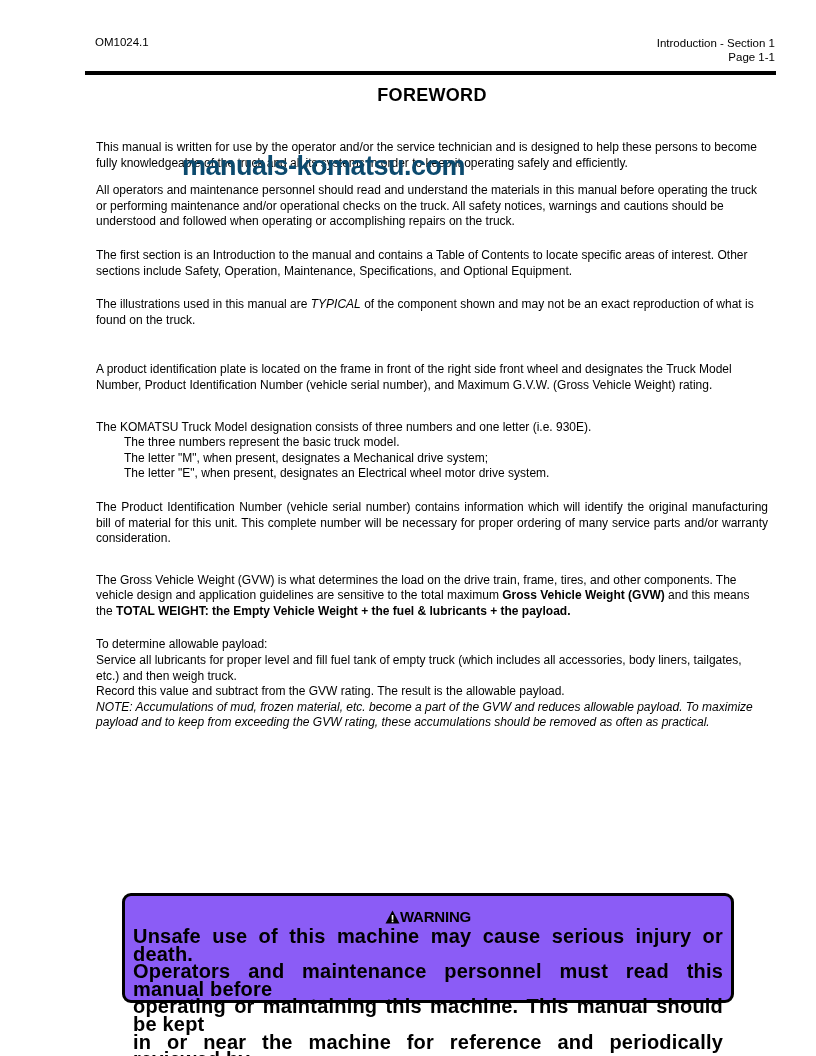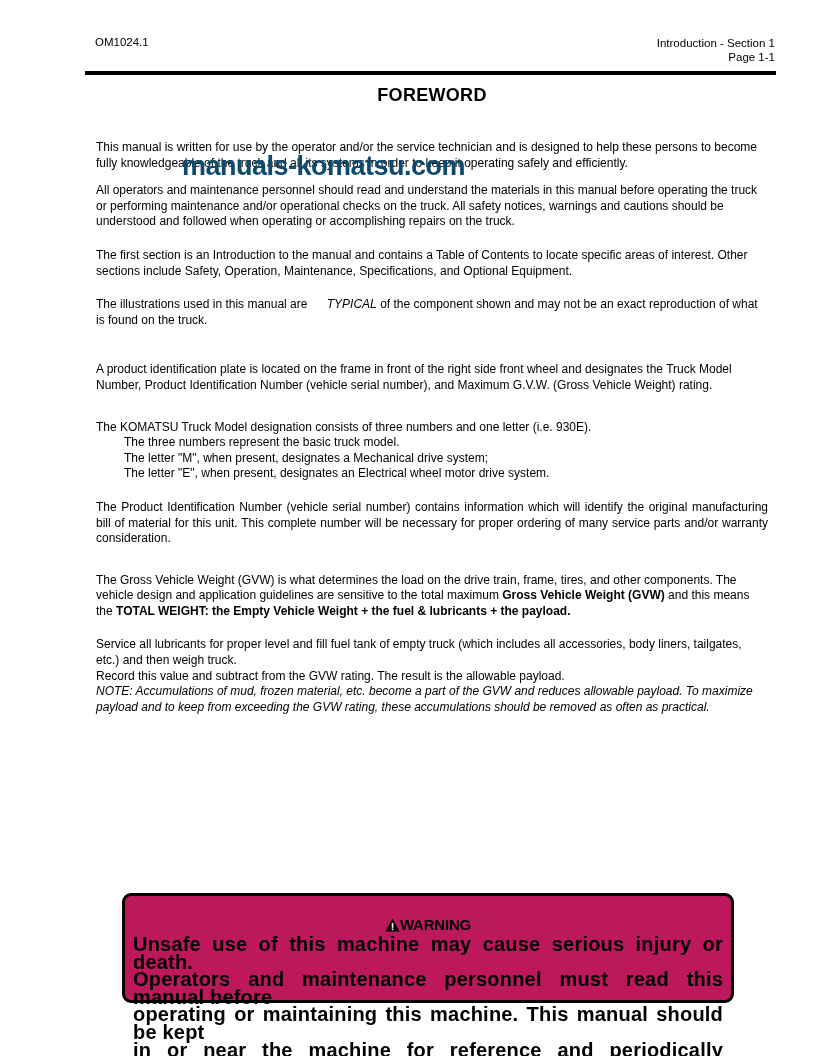--- a/index.html
+++ b/index.html
@@ -85,21 +85,21 @@
   }
   .para.justify { text-align: justify; text-justify: inter-word; }
   .para.tight { margin-bottom: 0; }
   .gap-sm { height: 6px; }
   .gap-md { height: 14px; }
   .gap-lg { height: 22px; }
   .indent {
     margin: 0 0 0 28px;
   }
   .indent-block { margin-bottom: 4px; }
-  em.ital { font-style: italic; margin-left: 16px; }
+  em.ital { font-style: italic; }
   strong.bld { font-weight: bold; }
   .note-para {
     font-style: italic;
     margin: 0 0 10px 0;
   }
   .bold-line {
     font-weight: bold;
     margin: 0;
   }
 
@@ -121,22 +121,22 @@
   
   .warning-box {
     position: absolute;
     left: 122px;
     top: 893px;
     width: 612px;
     height: 110px;
     border: 3px solid #000000;
     border-radius: 9px;
     box-sizing: border-box;
-    background: #be185d;
-    padding: 20px 8px 4px 8px;
+    background: #8b5cf6;
+    padding: 12px 8px 4px 8px;
   }
   .warning-title {
     text-align: center;
     font-weight: bold;
     font-size: 15px;
     line-height: 17px;
     letter-spacing: -0.2px;
     white-space: nowrap;
   }
   .warn-tri {
@@ -203,20 +203,21 @@
     <div class="gap-md"></div>
 
     <p class="para justify">The Product Identification Number (vehicle serial number) contains information which will identify the original manufacturing bill of material for this unit. This complete number will be necessary for proper ordering of many service parts and/or warranty consideration.</p>
 
     <div class="gap-md"></div>
 
     <p class="para"><span>The Gross Vehicle Weight (GVW) is what determines the load on the drive train, frame, tires, and other components. The vehicle design and application guidelines are sensitive to the total maximum </span><strong class="bld">Gross Vehicle Weight (GVW)</strong><span> and this means the </span><strong class="bld">TOTAL WEIGHT: the Empty Vehicle Weight +   the fuel &amp; lubricants +   the payload.</strong></p>
 
     <div class="gap-sm"></div>
 
+    <p class="para tight">To determine allowable payload:</p>
     <p class="para tight">Service all lubricants for proper level and fill fuel tank of empty truck (which includes all accessories, body liners, tailgates, etc.) and then weigh truck.</p>
     <p class="para tight">Record this value and subtract from the GVW rating. The result is the allowable payload.</p>
     <p class="note-para">NOTE: Accumulations of mud, frozen material, etc. become a part of the GVW and reduces allowable payload. To maximize payload and to keep from exceeding the GVW rating, these accumulations should be removed as often as practical.</p>
 
   </div>
 
   <div class="watermark">manuals-komatsu.com</div>
 
   <div class="warning-box">
     <div class="warning-title"><span class="warn-tri"><svg width="15" height="14" viewBox="0 0 15 14" xmlns="http://www.w3.org/2000/svg">

